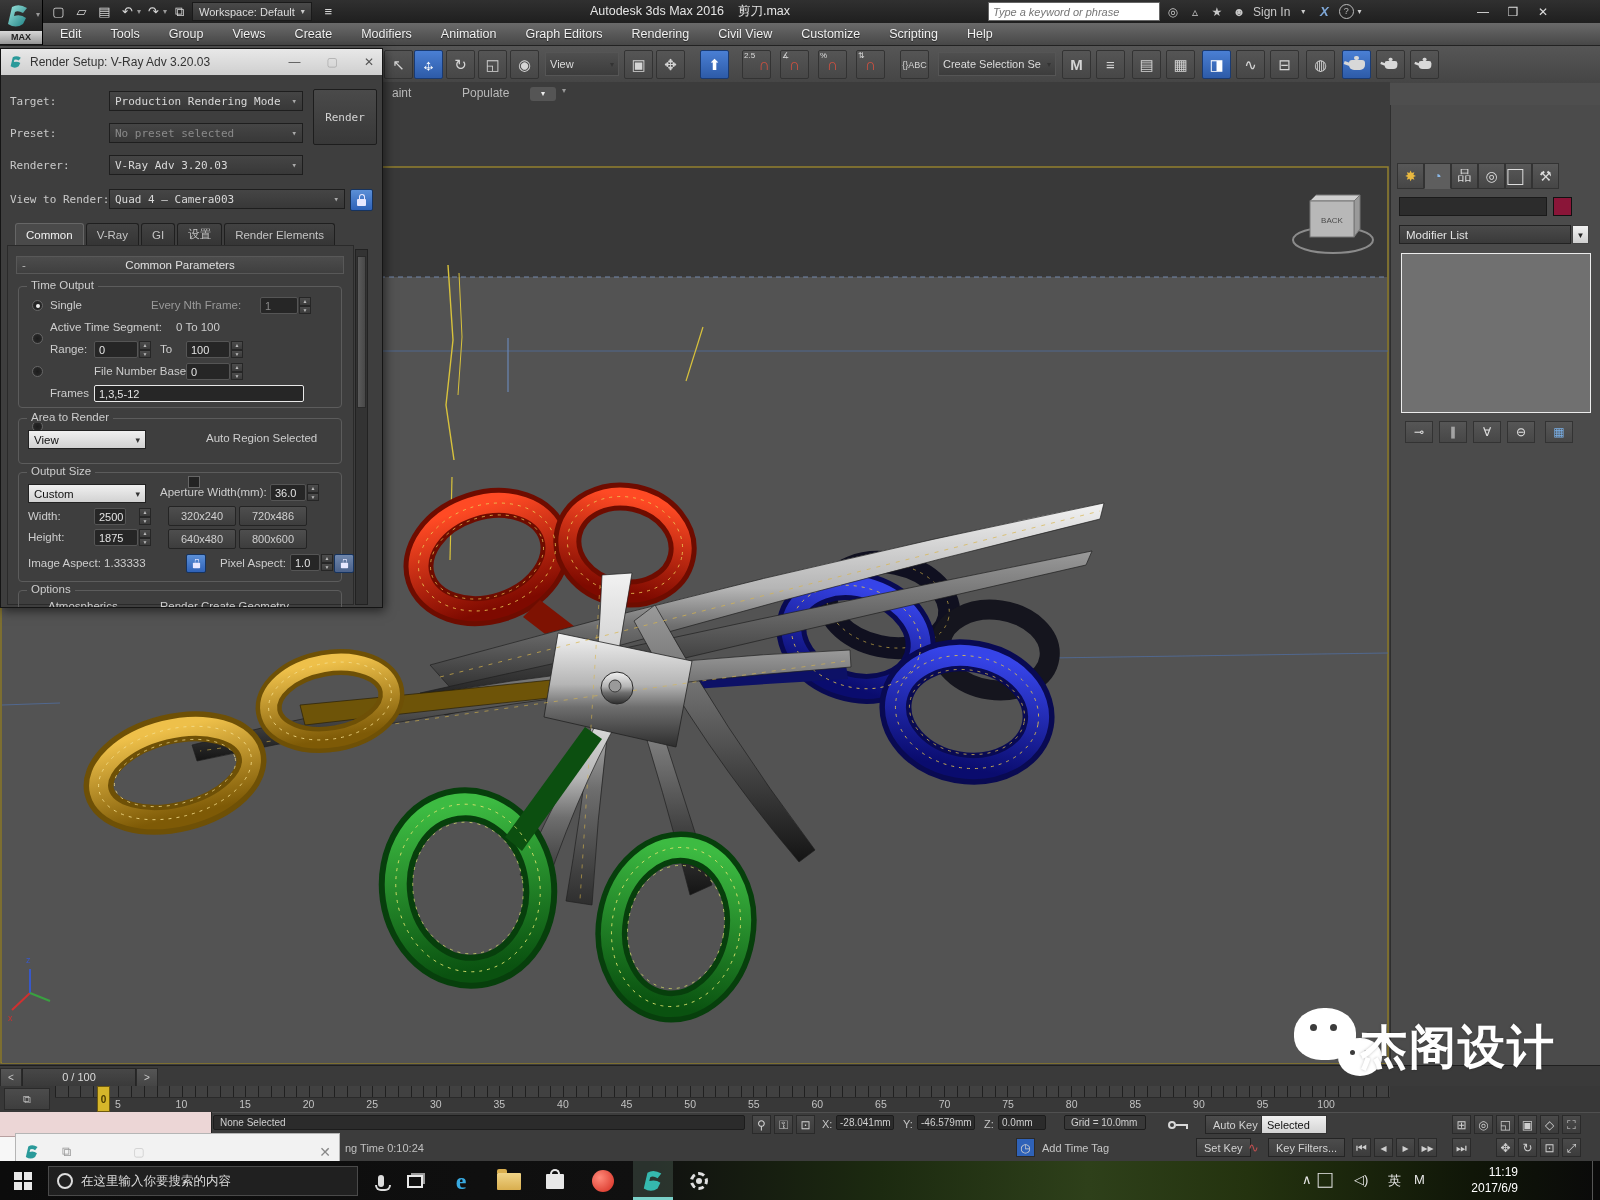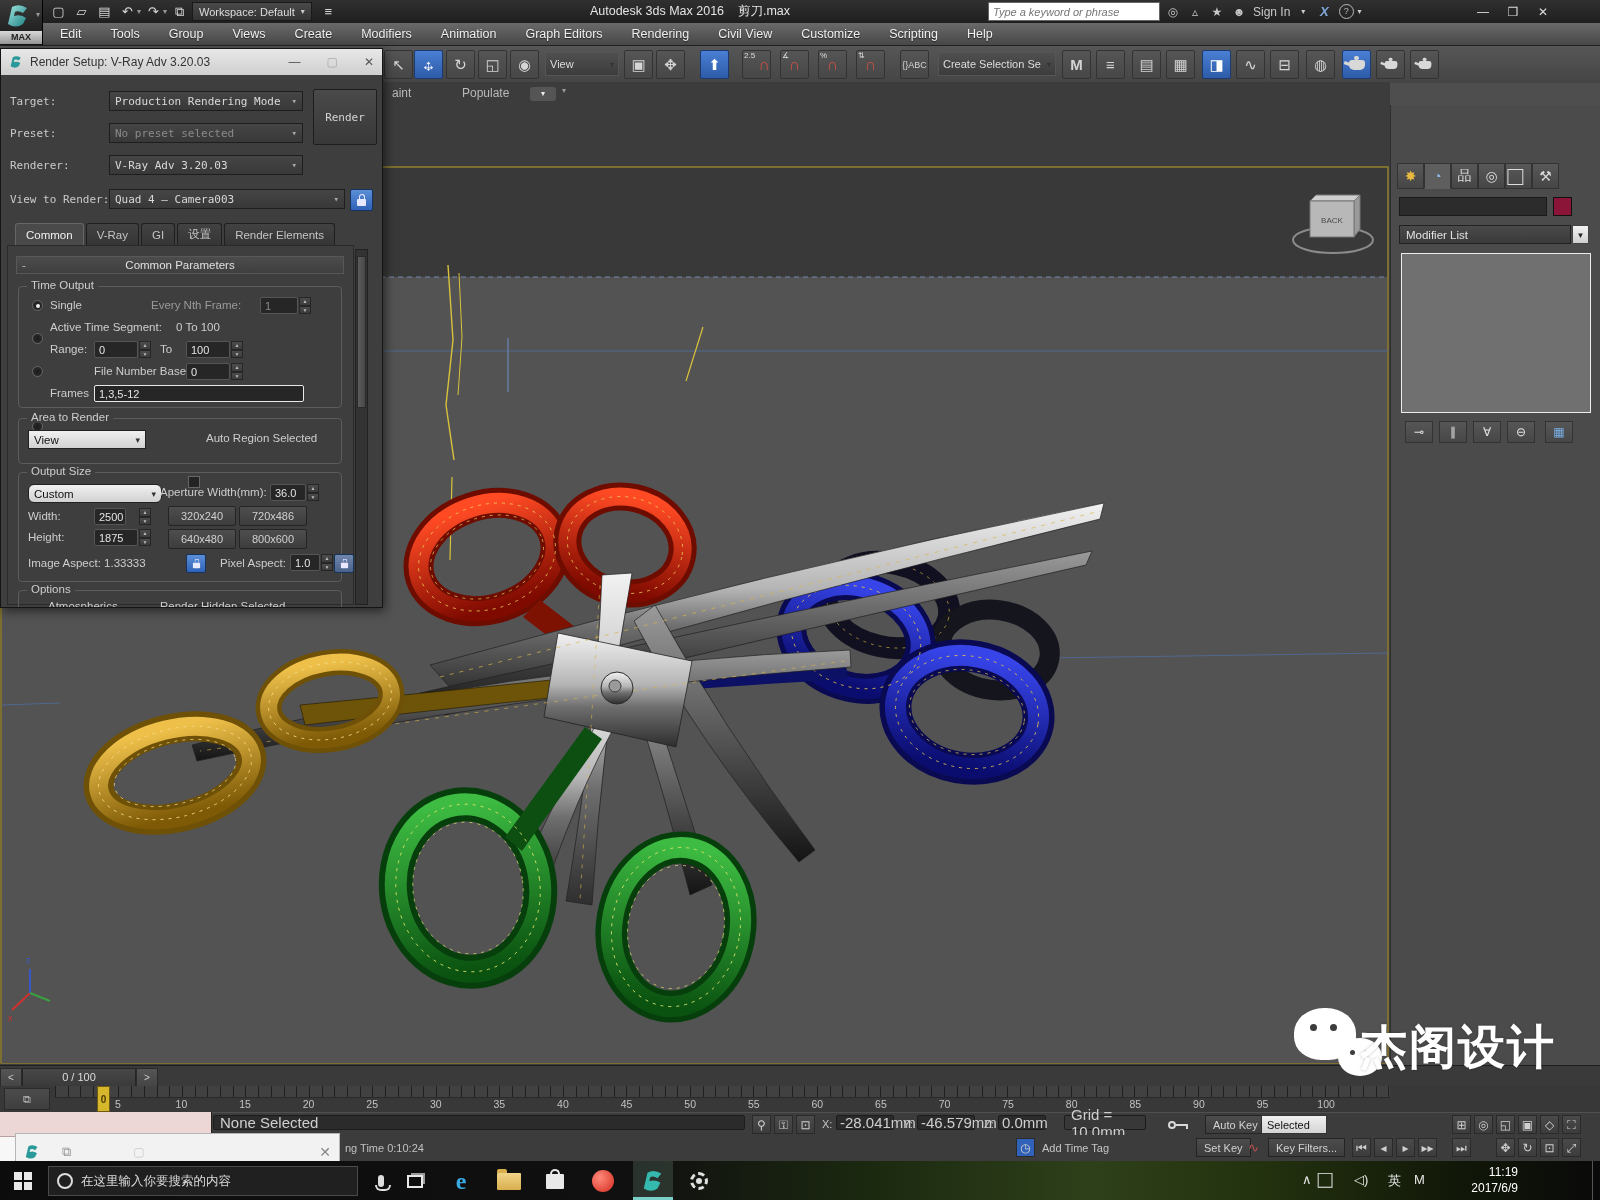--- a/index.html
+++ b/index.html
@@ -145,21 +145,21 @@
   #tb-ticks{position:absolute;left:55px;top:0;width:1335px;height:11px;background:
     repeating-linear-gradient(90deg,#202020 0 1px,#414141 1px 12.7px);border-bottom:1px solid #2a2a2a;}
   #tb-nums{position:absolute;left:86px;top:11px;width:1300px;height:15px;display:flex;}
   .tick-num{width:63.6px;text-align:center;color:#c2c2c2;font-size:10.5px;line-height:15px;}
   #playhead{position:absolute;left:97px;top:0;width:13px;height:26px;background:#d6b62a;border:1px solid #6e5a10;
     box-sizing:border-box;color:#4a3a00;font-size:10px;text-align:center;line-height:26px;font-weight:bold;z-index:3;}
 
   
   #status1{left:0;top:1112px;width:1600px;height:23px;background:#3c3c3c;border-top:1px solid #505050;}
   #status2{left:0;top:1135px;width:1600px;height:26px;background:#3c3c3c;}
-  .sfield{position:absolute;height:15px;background:#2b2b2b;border:1px solid #1c1c1c;color:#cfcfcf;font-size:15px;
+  .sfield{position:absolute;height:15px;background:#2b2b2b;border:1px solid #1c1c1c;color:#cfcfcf;font-size:10px;
     display:flex;align-items:center;padding:0 6px;box-sizing:border-box;border-radius:2px;}
   .slabel{position:absolute;color:#c6c6c6;font-size:11px;}
   .sbtn{position:absolute;height:19px;background:linear-gradient(#4c4c4c,#3d3d3d);border:1px solid #242424;
     color:#d2d2d2;font-size:11px;display:flex;align-items:center;justify-content:center;padding:0 7px;box-sizing:border-box;}
   .sico{position:absolute;width:19px;height:19px;display:flex;align-items:center;justify-content:center;
     color:#cfcfcf;font-size:12px;background:linear-gradient(#4a4a4a,#3c3c3c);border:1px solid #2a2a2a;box-sizing:border-box;}
   #sel-dd{position:absolute;left:1261px;top:2px;width:66px;height:19px;background:linear-gradient(#f0f0f0,#d4d4d4);
     border:1px solid #333;color:#111;font-size:11px;display:flex;align-items:center;padding:0 5px;box-sizing:border-box;}
   #minilistener{left:0;top:1112px;width:211px;height:49px;z-index:40;border-right:1px solid #222;}
   #ml-pink{height:24px;background:#ecd6d6;border-bottom:1px solid #b8a0a0;}
@@ -614,21 +614,21 @@
       <div class="ddl-light" style="left:20px;top:184px;width:118px;">
         <span>View</span>
           <span class="car">▾</span>
       </div>
       <div class="chk abs" style="left:180px;top:186px;"></div>
       <span class="dtext" style="left:198px;top:186px;">Auto Region Selected</span>
 
       <div class="grp" style="left:10px;top:226px;width:322px;height:108px;">
         <span class="grp-label">Output Size</span>
       </div>
-      <div class="ddl-light" style="left:20px;top:238px;width:134px;border-radius:6px;">
+      <div class="ddl-light" style="left:20px;top:238px;width:118px;">
         <span>Custom</span>
           <span class="car">▾</span>
       </div>
       <span class="dtext" style="left:152px;top:240px;">Aperture Width(mm):</span>
       <div class="dfield" style="left:262px;top:238px;width:36px;">36.0</div>
       <div class="spin" style="left:299px;top:238px;">
           <span>▲</span>
           <span>▼</span>
         </div>
 
@@ -667,21 +667,21 @@
       <div class="lockbtn small grey" style="left:326px;top:308px;">
           <span class="padlock" style="transform:scale(.8);"></span>
         </div>
 
       <div class="grp" style="left:10px;top:344px;width:322px;height:60px;">
         <span class="grp-label">Options</span>
       </div>
 
       <span class="dtext" style="left:40px;top:354px;">Atmospherics</span>
 
-      <span class="dtext" style="left:152px;top:354px;">Render Hidden Selected</span>
+      <span class="dtext" style="left:152px;top:354px;">Render Create Geometry</span>
     </div>
 
     <div id="dlg-scroll">
         <div class="thumb"></div>
       </div>
   </div>
 
   <div id="timeslider" class="abs">
     <div class="ts-btn" style="left:0;">&lt;</div>
     <div id="ts-field">0 / 100</div>

